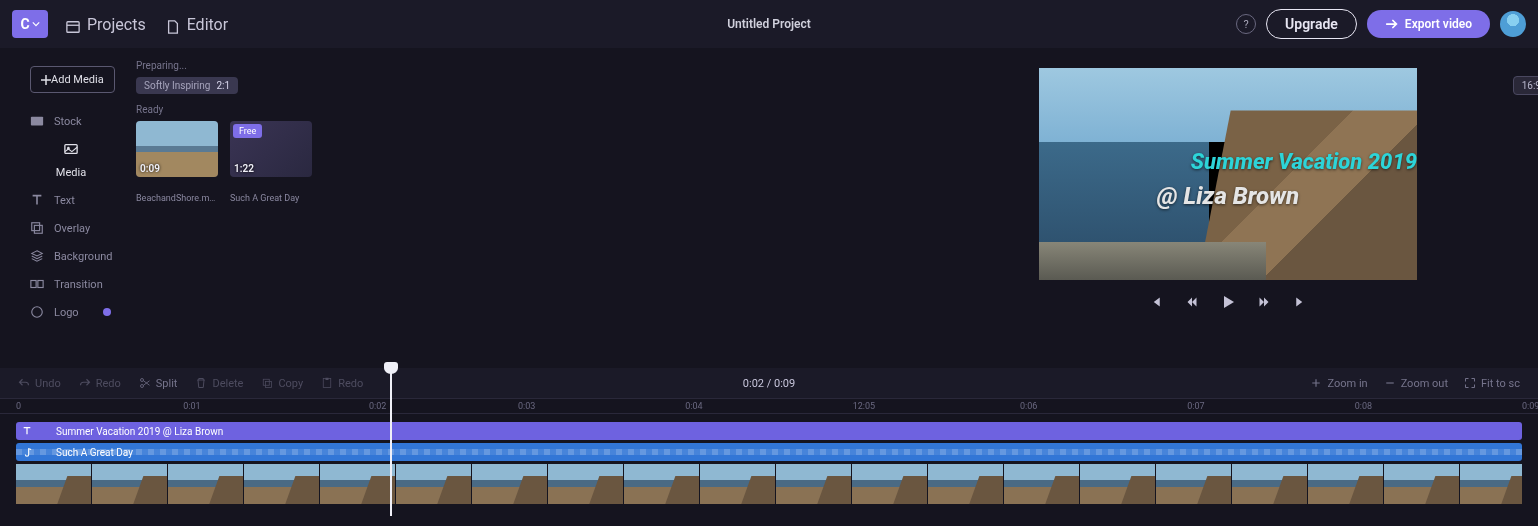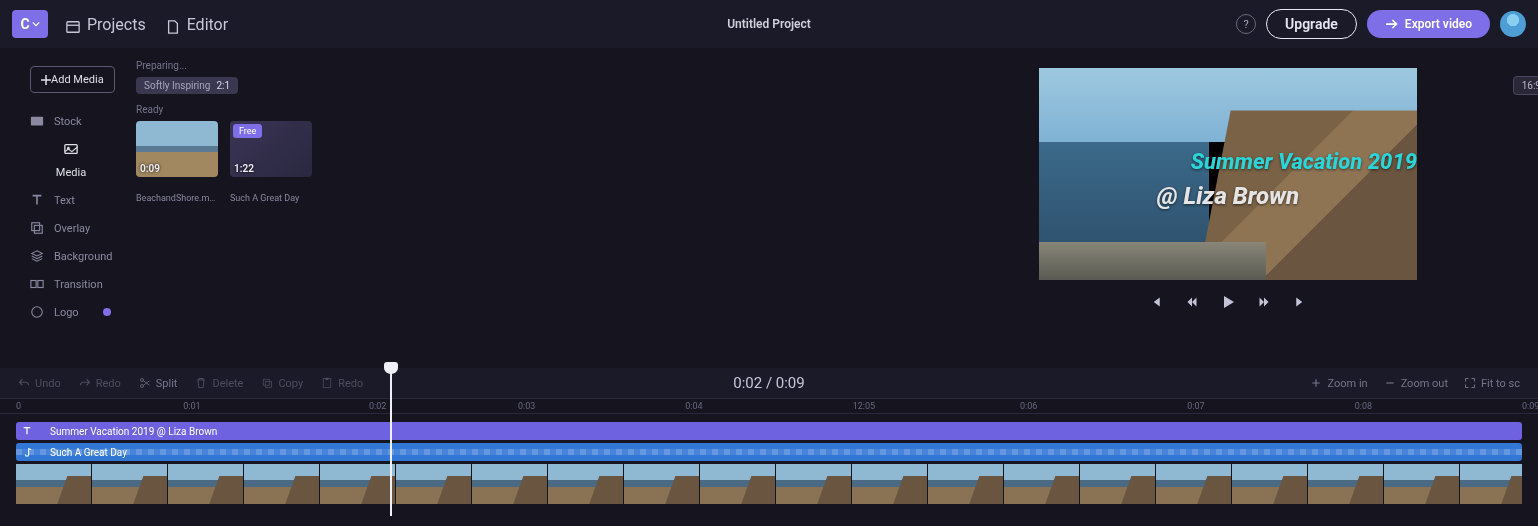--- a/index.html
+++ b/index.html
@@ -53,28 +53,28 @@
 .pc-btn { width: 16px; height: 16px; color: #c4c2d6; cursor: pointer; display: flex; align-items: center; justify-content: center; }
 .pc-btn.big svg { width: 20px; height: 20px; }
 .pc-btn svg { width: 12px; height: 12px; fill: currentColor; }
 
 
 .timeline { height: 158px; background: #15141f; }
 .tl-toolbar { height: 30px; background: #1b1a28; display: flex; align-items: center; padding: 0 18px; gap: 18px; position: relative; }
 .tl-tool { display: flex; align-items: center; gap: 5px; color: #76748c; font-size: 11px; cursor: pointer; }
 .tl-tool.disabled { opacity: .55; }
 .tl-tool svg { width: 12px; height: 12px; fill: currentColor; }
-.tl-time { position: absolute; left: 50%; transform: translateX(-50%); color: #c8c6dc; font-size: 15px; }
+.tl-time { position: absolute; left: 50%; transform: translateX(-50%); color: #c8c6dc; font-size: 11px; }
 .tl-right { margin-left: auto; display: flex; gap: 16px; }
 .tl-ruler { height: 16px; position: relative; border-top: 1px solid #2a283a; border-bottom: 1px solid #2a283a; }
 .tl-tick { position: absolute; top: 2px; color: #6a6880; font-size: 9px; }
 .playhead { position: absolute; top: 366px; left: 390px; width: 2px; height: 150px; background: #f0f0f8; z-index: 50; }
 .playhead::before { content: ""; position: absolute; top: -4px; left: -6px; width: 14px; height: 12px; background: #f0f0f8; border-radius: 3px 3px 50% 50%; }
 .tl-tracks { padding: 8px 16px 2px 16px; }
-.track { height: 18px; border-radius: 3px; margin-bottom: 3px; display: flex; align-items: center; padding: 0 6px; color: #fff; font-size: 10px; gap: 18px; overflow: hidden; }
+.track { height: 18px; border-radius: 3px; margin-bottom: 3px; display: flex; align-items: center; padding: 0 6px; color: #fff; font-size: 10px; gap: 24px; overflow: hidden; }
 .track.text { background: #6e62e0; }
 .track.audio { background: #3276d6; position: relative; }
 .track.audio::after { content:""; position:absolute; left:0; right:0; top:50%; height:6px; transform:translateY(-50%); background: repeating-linear-gradient(90deg, rgba(255,255,255,.25) 0 6px, rgba(255,255,255,.1) 6px 12px); }
 .track.audio span { position: relative; z-index: 1; }
 .track svg { width: 10px; height: 10px; fill: #fff; flex-shrink: 0; }
 .video-track { height: 40px; display: flex; gap: 1px; overflow: hidden; }
 .vframe { width: 75px; height: 40px; background: linear-gradient(180deg, #8fb8d2 0 40%, #4a6a84 40% 58%, #8a7254 58% 100%); flex-shrink: 0; position: relative; }
 .vframe::after { content:""; position:absolute; right:0; top:30%; width:45%; height:70%; background:#6a5640; clip-path: polygon(30% 0, 100% 0, 100% 100%, 0 100%); }
 </style>
 </head>

